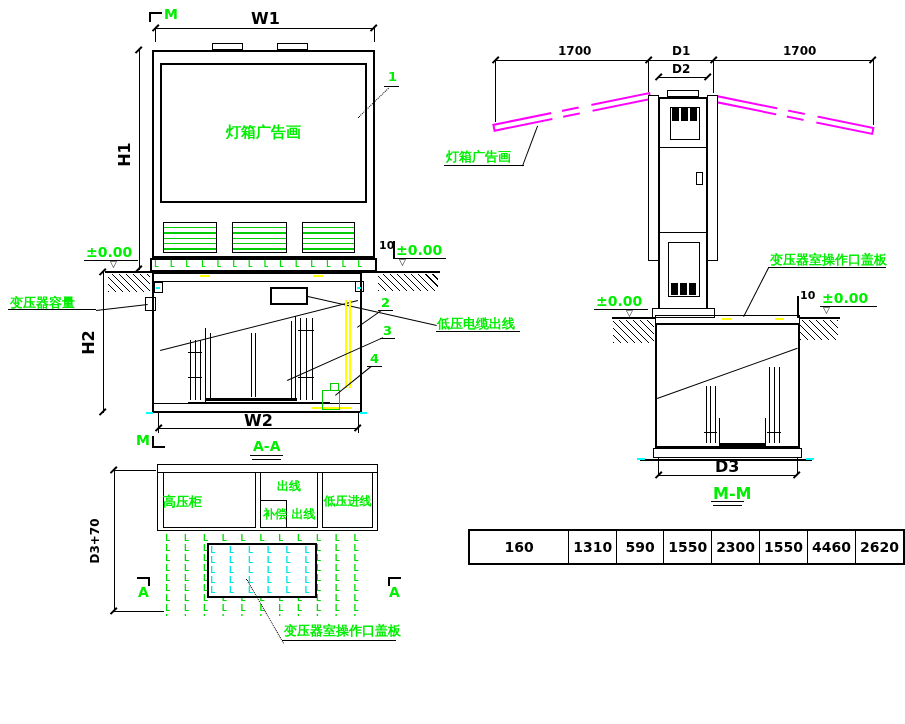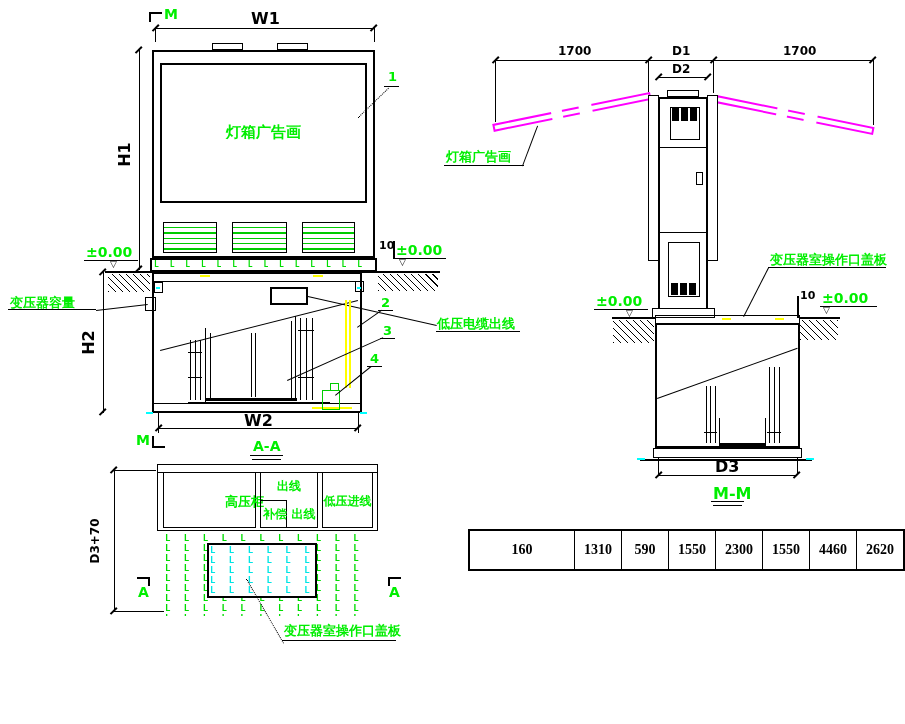--- a/index.html
+++ b/index.html
@@ -267,21 +267,21 @@
   <div class="vl" style="left:114px;top:470px;height:142px"></div>
   <div class="hl" style="left:114px;top:470px;width:42px"></div>
   <div class="hl" style="left:114px;top:611px;width:50px"></div>
   <div class="tick" style="left:109px;top:469px"></div>
   <div class="tick" style="left:109px;top:610px"></div>
   <div class="d rot sm" style="left:72px;top:534px;font-size:12px">D3+70</div>
 
   <div class="box" style="left:157px;top:464px;width:221px;height:67px"></div>
   <div class="hl" style="left:157px;top:472px;width:221px"></div>
   <div class="box" style="left:163px;top:472px;width:93px;height:56px"></div>
-  <div class="g" style="left:171px;top:493px;width:93px;text-align:right">高压柜</div>
+  <div class="g" style="left:163px;top:493px;width:93px;text-align:left">高压柜</div>
   <div class="box" style="left:260px;top:472px;width:58px;height:56px"></div>
   <div class="g" style="left:260px;top:478px;width:58px;text-align:center;font-size:12px">出线</div>
   <div class="box" style="left:260px;top:500px;width:27px;height:28px"></div>
   <div class="g" style="left:260px;top:506px;width:27px;text-align:right;font-size:12px">补偿</div>
   <div class="g" style="left:289px;top:506px;width:29px;text-align:center;font-size:12px">出线</div>
   <div class="box" style="left:322px;top:472px;width:51px;height:56px"></div>
   <div class="g" style="left:320px;top:493px;width:55px;text-align:center;font-size:12px">低压进线</div>
 
   <div class="lpat lgreen" style="left:165px;top:533px;width:201px;height:83px">L L L L L L L L L L L L L L L L L L L L L L L L L L L L L L L L L L L L L L L L L L L L L L L L L L L L L L L L L L L L L L L L L L L L L L L L L L L L L L L L L L L L L L L L L L L L L L L L L L L L L L L L L L L L L L L L L L L L L L L L L L L L L L L L L L L L L L L L L L L L L L L L L L L L L L L L L L L L L L L L L L L L L L L L L L L L L L L L L L L L L L L L L L L L L L L L L L L L L L L L L L L L L L L L L L L L L L L L L L L L L L L L L L L L L L L L L L L L L L L L L L L L L L L L L L L L L L L L L L L L L L L L L L L L L L L L L L L L L L L L L L L L L L L L L L L L L L L L L L L L L L L L L L L L L L L L L L L L L L L L L L L L L L L L L L L L L L L L L L L L L L L L L L L L L L L L L L L L L L L L L L L L L L L L L L L L L L L L L L L L L L L L L L L L L L L L L L L L L L L L L L L L L L L L L L L L L L L L L L L L L L L L L L L L L L L L L L L L L L L L L L L L L L L L L L L L L L L L L L L L L L L L L L L L L L L L L L L L L L L L L L L L L L L L L L L L L L L L L L L L L L L L L L L L L L L L L L L L L L L L L L L L L L L L L L L L L L L L L L L L L L L L L L L L L L L L L L L L L L L L L L L L L L L L L L L L L L L L L L L L L L L L L L L L L L L L L L L L L L L L L L L L L L L L L L L L L L L L L L L L L L L L L L L L L L L L L L L L L L L L L L L L L L L L L L L L L L L L L L L L L L L L L L L L L L L L L L L L L L L L L L L L L L L L L L L L L L L L L L L L </div>
   <div class="box b2 wbg" style="left:207px;top:543px;width:110px;height:55px"></div>
@@ -293,21 +293,21 @@
   <div class="hl" style="left:388px;top:577px;width:13px;height:1.5px"></div>
   <div class="vl" style="left:388px;top:577px;height:9px;width:1.5px"></div>
   <div class="g" style="left:389px;top:584px;font-size:14px">A</div>
 
   <div class="lead dotl" style="left:247px;top:579px;width:74px;transform:rotate(60deg)"></div>
   <div class="g" style="left:284px;top:622px">变压器室操作口盖板</div>
   <div class="hl" style="left:282px;top:640px;width:114px"></div>
 
   <table id="spec">
     <tbody>
-        <tr style="height: 40px; font-family: Liberation Serif, serif;">
+        <tr style="height: 34px;">
           <td>160</td>
           <td>1310</td>
           <td>590</td>
           <td>1550</td>
           <td>2300</td>
           <td>1550</td>
           <td>4460</td>
           <td>2620</td>
         </tr>
       </tbody>

